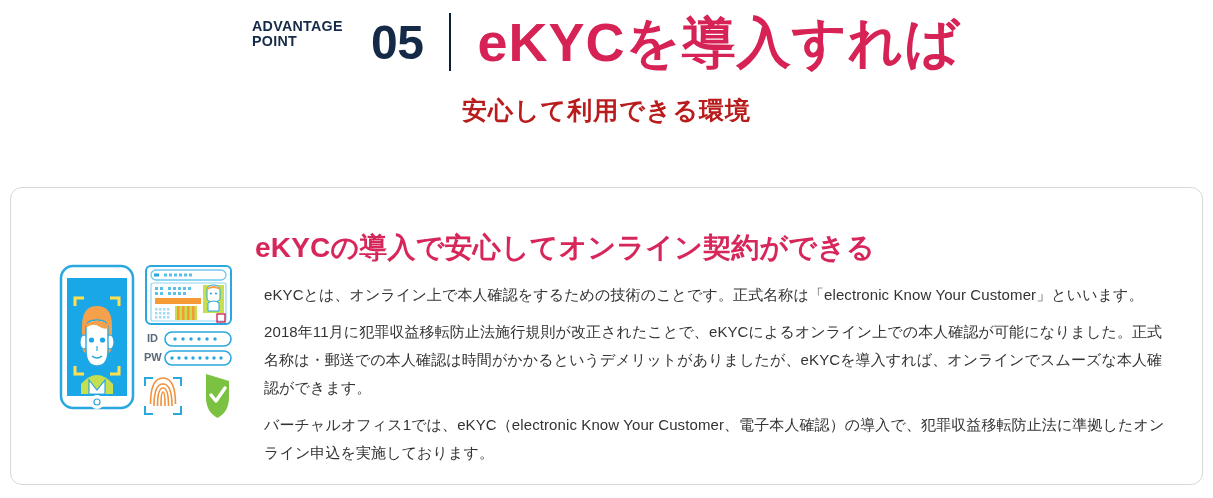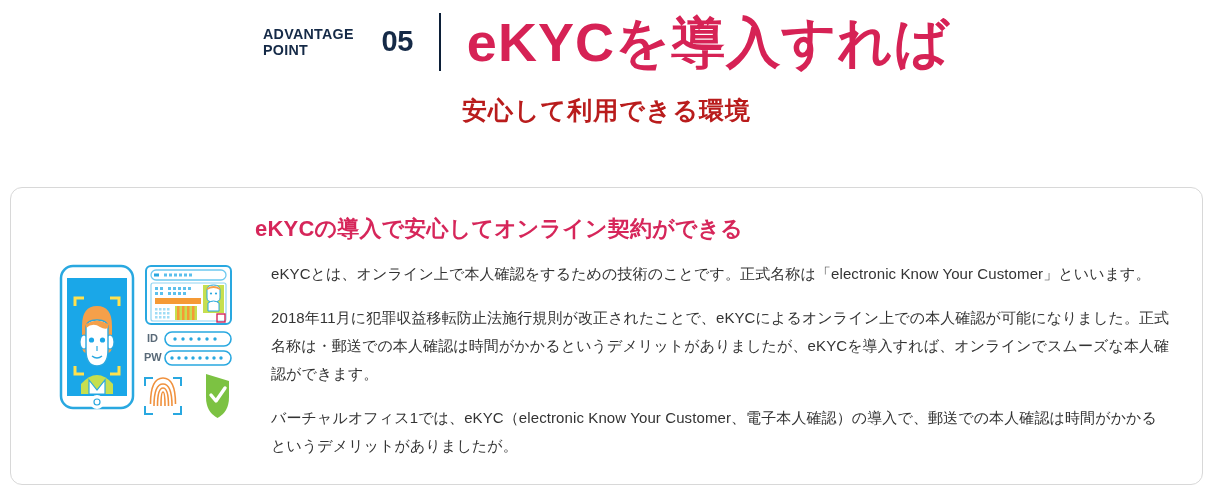--- a/index.html
+++ b/index.html
@@ -37,21 +37,21 @@
     color: #152a47;
     font-weight: bold;
     font-size: 15.5px;
     letter-spacing: 0.3px;
     transform: scaleX(0.92);
     transform-origin: left center;
   }
   .adv-num {
     color: #152a47;
     font-weight: bold;
-    font-size: 29px;
+    font-size: 48px;
     line-height: 1;
     letter-spacing: -0.5px;
     margin-left: 6px;
     margin-top: 1px;
   }
   .hdr-divider {
     width: 2px;
     height: 58px;
     background: #0c1f38;
     margin: 0 26px;
@@ -95,34 +95,34 @@
   .illus-wrap {
     flex: 0 0 200px;
     padding-top: 52px;
   }
   .content-col {
     flex: 1 1 auto;
     padding-left: 4px;
   }
   .card-title {
     color: #d6265a;
-    font-size: 22px;
-    font-weight: bold;
-    margin: 12px 0 0 0;
+    font-size: 28px;
+    font-weight: bold;
+    margin: 27px 0 0 0;
     letter-spacing: 0.2px;
   }
   .body-text {
     color: #333333;
     font-size: 15px;
     line-height: 28px;
     margin: 14px 0 0 0;
     letter-spacing: 0.1px;
   }
   .body-text p {
-    margin: 16px;
+    margin: 9px;
   }
 </style>
 </head>
 <body>
 
 <div class="header">
   <div class="adv-block">
     <div class="adv-words">
       <span>ADVANTAGE</span>
       <span>POINT</span>
@@ -274,18 +274,18 @@
         <path d="M155,120 L178,127 L178,143 Q178,158 166.5,164 Q155,158 155,143 Z" fill="#7cc242"></path>
         <polyline points="160,141 165,147 174,134" fill="none" stroke="#ffffff" stroke-width="3.4" stroke-linecap="round" stroke-linejoin="round"></polyline>
       </svg>
     </div>
 
     <div class="content-col">
       <h2 class="card-title">eKYCの導入で安心してオンライン契約ができる</h2>
       <div class="body-text">
         <p>eKYCとは、オンライン上で本人確認をするための技術のことです。正式名称は「electronic Know Your Customer」といいます。</p>
         <p>2018年11月に犯罪収益移転防止法施行規則が改正されたことで、eKYCによるオンライン上での本人確認が可能になりました。正式名称は・郵送での本人確認は時間がかかるというデメリットがありましたが、eKYCを導入すれば、オンラインでスムーズな本人確認ができます。</p>
-        <p>バーチャルオフィス1では、eKYC（electronic Know Your Customer、電子本人確認）の導入で、郵送での本人確認は時間がかかるというデメリットがありましたが。</p>
+        <p>バーチャルオフィス1では、eKYC（electronic Know Your Customer、電子本人確認）の導入で、犯罪収益移転防止法に準拠したオンライン申込を実施しております。</p>
       </div>
     </div>
 
   </div>
 </div>
 
 </body></html>

